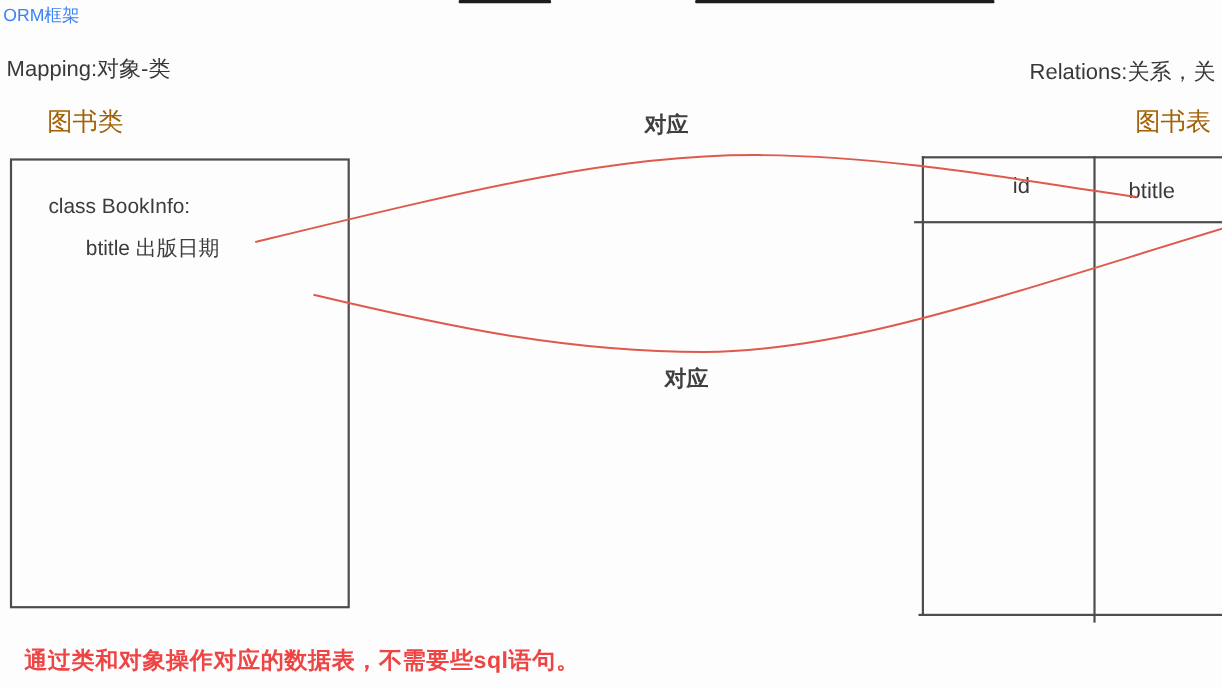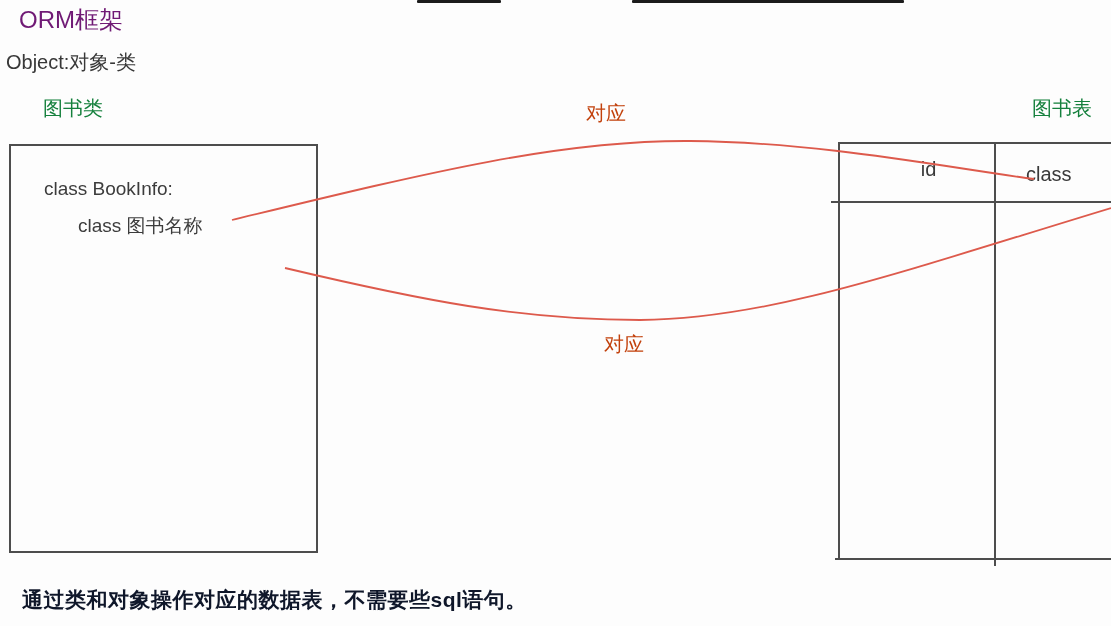--- a/index.html
+++ b/index.html
@@ -11,31 +11,31 @@
     font-family:"Liberation Sans","DejaVu Sans",sans-serif;
     color:#333333;
   }
   .txt{position:absolute;white-space:nowrap;}
 
   
   .top-frag{position:absolute;top:0;height:3px;background:#1c1c1c;border-radius:1px;}
   .top-frag.a{left:417px;width:84px;}
   .top-frag.b{left:632px;width:272px;}
 
-  .page-title{left:19px;top:4px;font-size:24px;color:#701a75;}
+  .page-title{left:3px;top:4px;font-size:16px;color:#3b82f6;}
   .hdr{font-size:20px;color:#383838;}
   .hdr.object{left:6px;top:49px;}
   .hdr.mapping{left:529px;top:47px;}
   .hdr.relations{left:936px;top:52px;}
 
-  .box-label{font-size:20px;color:#15803d;}
+  .box-label{font-size:23px;color:#a16207;}
   .box-label.cls{left:43px;top:95px;}
   .box-label.tbl{left:1000px;top:95px;margin-left:32px;}
 
-  .red-lbl{font-size:20px;color:#c2410c;font-weight:normal;}
+  .red-lbl{font-size:20px;color:#404040;font-weight:bold;}
   .red-lbl.top{left:586px;top:100px;}
   .red-lbl.bot{left:604px;top:331px;}
 
   
   .class-box{
     position:absolute;left:9px;top:144px;width:309px;height:409px;
     border:2px solid #4d4d4d;box-sizing:border-box;background:transparent;
   }
   .code-line{position:absolute;font-size:19px;color:#3c3c3c;white-space:nowrap;}
   .code-line.l1{left:33px;top:32px;}
@@ -46,53 +46,54 @@
   .tline{position:absolute;background:#4d4d4d;}
   .t-top{left:838px;top:142px;width:273px;height:2px;}
   .t-left{left:838px;top:142px;width:2px;height:418px;}
   .t-colsep{left:994px;top:142px;width:2px;height:424px;}
   .t-headsep{left:831px;top:201px;width:280px;height:2px;}
   .t-bottom{left:835px;top:558px;width:276px;height:2px;}
 
   .cell-id{left:838px;top:158px;width:181px;text-align:center;font-size:20px;color:#3a3a3a;}
   .cell-btitle{left:1026px;top:163px;font-size:20px;color:#3a3a3a;}
 
-  .note{left:22px;top:586px;font-size:21px;color:#0f172a;font-weight:bold;letter-spacing:0.5px;}
+  .note{left:22px;top:586px;font-size:21px;color:#ef4444;font-weight:bold;letter-spacing:0.5px;}
 
   svg.curves{position:absolute;left:0;top:0;pointer-events:none;}
 </style>
 </head>
 <body>
 
 <div class="canvas">
 
   <div class="top-frag a"></div>
   <div class="top-frag b"></div>
 
   <div class="txt page-title">ORM框架</div>
-  <div class="txt hdr object">Object:对象-类</div>
+  <div class="txt hdr object">Mapping:对象-类</div>
+  <div class="txt hdr relations">Relations:关系，关</div>
 
   <div class="txt box-label cls">图书类</div>
   <div class="txt box-label tbl">图书表</div>
 
   <div class="txt red-lbl top">对应</div>
   <div class="txt red-lbl bot">对应</div>
 
   <div class="class-box">
     <div class="code-line l1">class BookInfo:</div>
-    <div class="code-line l2">class 图书名称</div>
+    <div class="code-line l2">btitle 出版日期</div>
   </div>
 
   <div class="tline t-top"></div>
   <div class="tline t-left"></div>
   <div class="tline t-colsep"></div>
   <div class="tline t-headsep"></div>
   <div class="tline t-bottom"></div>
   <div class="txt cell-id">id</div>
-  <div class="txt cell-btitle">class</div>
+  <div class="txt cell-btitle">btitle</div>
 
   <svg class="curves" width="1111" height="626" viewBox="0 0 1111 626">
     <path d="M232,220 C430,172 560,140 690,141 C820,142 950,168 1034,179" fill="none" stroke="#dd5a4c" stroke-width="1.8"></path>
     <path d="M285,268 C420,300 520,320 640,320 C770,319 900,272 1111,208" fill="none" stroke="#dd5a4c" stroke-width="1.8"></path>
   </svg>
 
   <div class="txt note">通过类和对象操作对应的数据表，不需要些sql语句。</div>
 
 </div>
 

